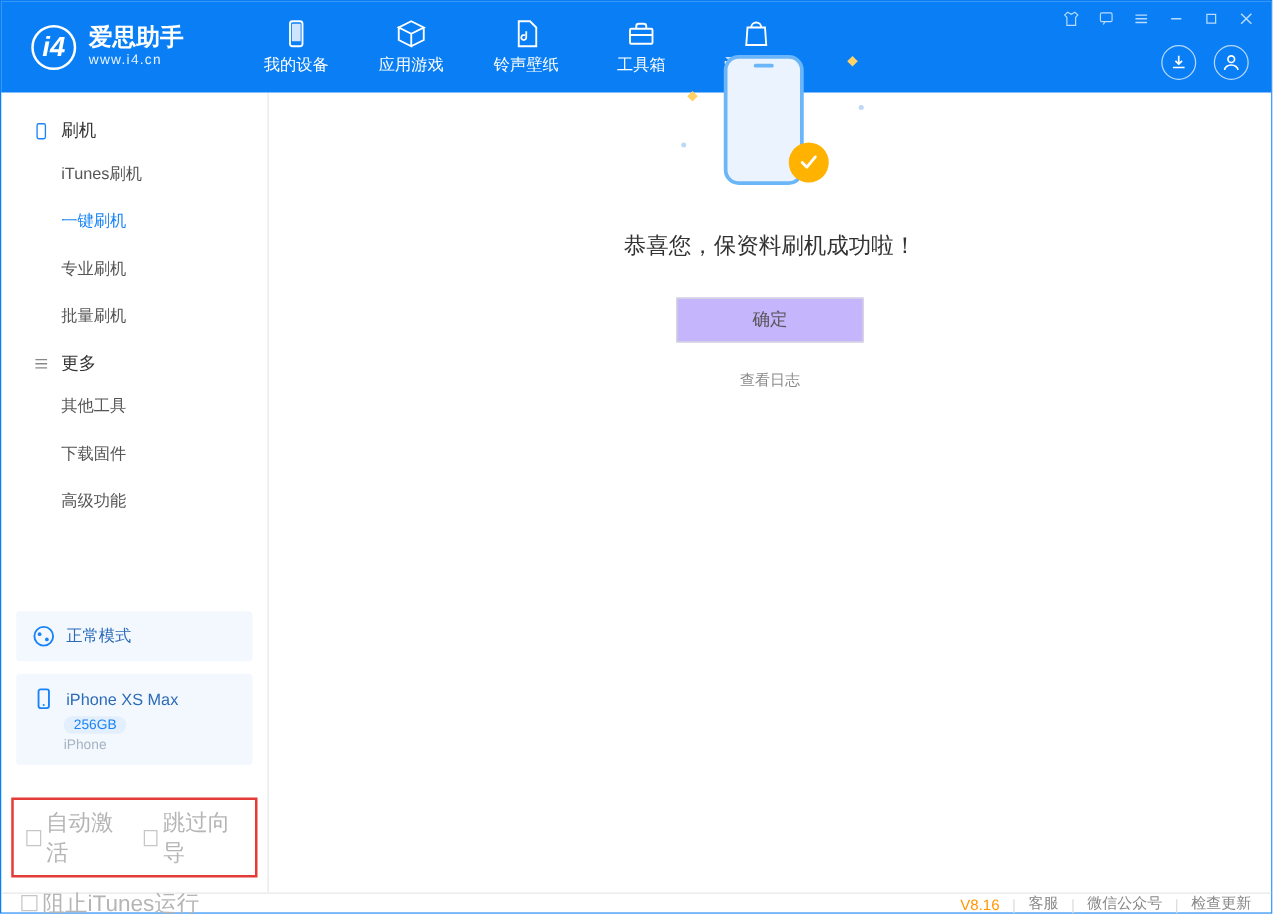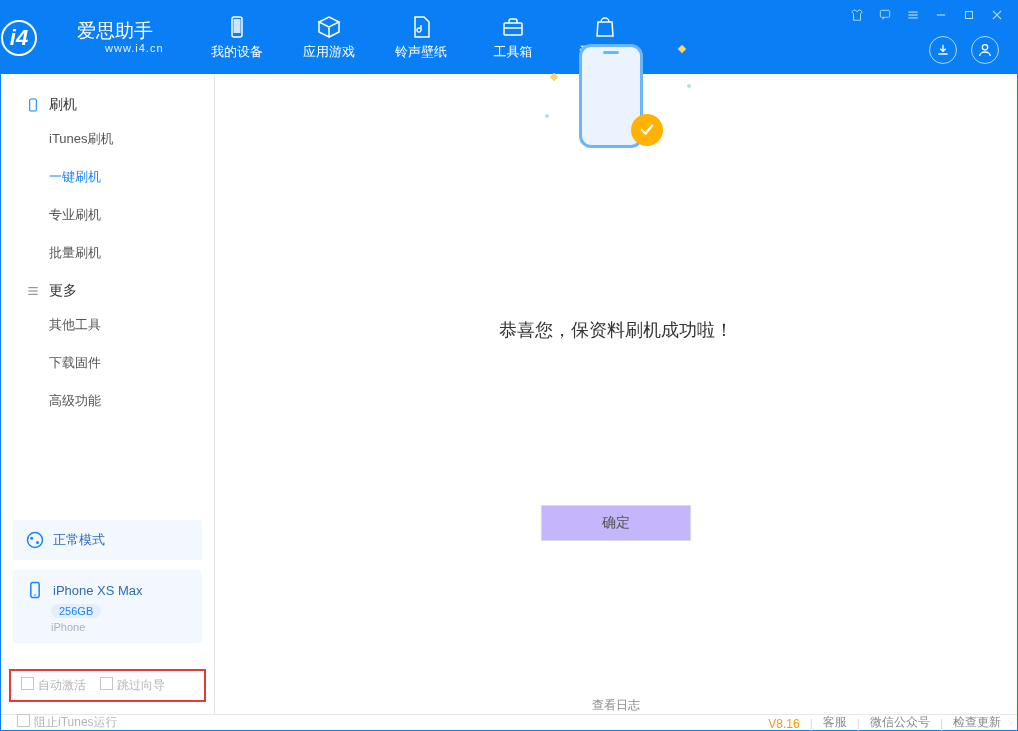--- a/index.html
+++ b/index.html
@@ -1,23 +1,23 @@
 <!DOCTYPE html>
 <html><head>
 <meta charset="utf-8">
 <style>
 * { margin: 0; padding: 0; box-sizing: border-box; font-family: "Microsoft YaHei", "PingFang SC", sans-serif; }
 body { background: #fff; }
 .window { width: 1018px; height: 731px; border: 1px solid #0a7ef5; background: #fff; display: flex; flex-direction: column; }
 .header { height: 73px; background: linear-gradient(to right, #0a7ef5, #0a7ef5); display: flex; align-items: center; position: relative; }
-.logo-area { display: flex; align-items: center; width: 190px; gap: 30px; }
+.logo-area { display: flex; align-items: center; padding-left: 24px; width: 190px; }
 .logo-icon { width: 36px; height: 36px; border-radius: 50%; border: 2px solid #fff; display: flex; align-items: center; justify-content: center; color: #fff; font-weight: bold; font-size: 22px; font-style: italic; }
 .logo-text { margin-left: 10px; color: #fff; }
-.logo-title { font-size: 19px; font-weight: 400; line-height: 1.1; }
-.logo-sub { font-size: 11px; letter-spacing: 1px; opacity: 0.9; margin-left: 28px; }
+.logo-title { font-size: 19px; font-weight: 700; line-height: 1.1; }
+.logo-sub { font-size: 11px; letter-spacing: 1px; opacity: 0.9; }
 .tabs { display: flex; flex: 1; height: 100%; }
 .tab { width: 92px; height: 100%; display: flex; flex-direction: column; align-items: center; justify-content: center; color: #fff; cursor: pointer; gap: 4px; }
 .tab.active { background: #0060d4; }
 .tab .ticon { width: 26px; height: 24px; }
 .tab-label { font-size: 13px; }
 .window-controls { position: absolute; right: 12px; top: 6px; display: flex; gap: 12px; color: #b8dcff; font-size: 14px; }
 .window-controls .wc { cursor: pointer; width: 16px; height: 16px; display:flex; align-items:center; justify-content:center; }
 .header-actions { position: absolute; right: 18px; bottom: 10px; display: flex; gap: 14px; }
 .header-act { width: 28px; height: 28px; border-radius: 50%; border: 1.5px solid rgba(255,255,255,0.7); display:flex; align-items:center; justify-content:center; cursor:pointer; }
 .body { flex: 1; display: flex; min-height: 0; }
@@ -29,23 +29,23 @@
 .side-item { font-size: 13px; color: #555; padding: 10px 0 10px 24px; cursor: pointer; }
 .side-item.active { color: #1984f7; }
 .device-panels { padding: 10px 12px 16px; }
 .panel { background: #f3f8fe; border-radius: 3px; padding: 10px 12px; margin-bottom: 10px; }
 .panel-row { display: flex; align-items: center; gap: 8px; }
 .panel-ic { width: 20px; height: 20px; }
 .panel-title { font-size: 13px; color: #2b6bb8; font-weight: 500; }
 .badge { display: inline-block; background: #e3effd; color: #1984f7; font-size: 11px; border-radius: 9px; padding: 1px 8px; margin-top: 4px; margin-left: 26px; }
 .panel-sub { font-size: 11px; color: #a6b2c3; margin-left: 26px; margin-top: 2px; }
 .highlight-box { border: 2px solid #e33b37; padding: 6px 10px; margin: 0 8px 12px; display: flex; align-items: center; gap: 14px; }
-.chk { display: flex; align-items: flex-start; gap: 4px; font-size: 12px; color: #b5b5b5; cursor: pointer; }
+.chk { display: flex; align-items: center; gap: 4px; font-size: 18px; color: #b5b5b5; cursor: pointer; }
 .chk-box { width: 13px; height: 13px; border: 1px solid #c6c6c6; background:#fff; }
-.main { flex: 1; display: flex; flex-direction: column; align-items: center; justify-content: space-between; }
+.main { flex: 1; display: flex; flex-direction: column; align-items: center; justify-content: flex-start; }
 .illus { position: relative; width: 150px; height: 120px; margin-bottom: 30px; margin-top: -40px; }
 .phone { position: absolute; left: 38px; top: 10px; width: 64px; height: 104px; border-radius: 12px; border: 3px solid #6bb6f8; background: #eaf3fe; }
 .phone::before { content: ""; position: absolute; left: 50%; top: 4px; width: 16px; height: 3px; background: #6bb6f8; border-radius: 2px; transform: translateX(-50%); }
 .check-badge { position: absolute; right: 28px; bottom: 8px; width: 32px; height: 32px; border-radius: 50%; background: #ffb300; display:flex; align-items:center; justify-content:center; }
 .sparkle { position: absolute; width: 6px; height: 6px; background: #ffd166; transform: rotate(45deg); }
 .sparkle.s1 { left: 10px; top: 40px; }
 .sparkle.s2 { right: 6px; top: 12px; }
 .dot { position:absolute; width:4px; height:4px; border-radius:50%; background:#bcd8f7; }
 .dot.d1 { left: 4px; top: 80px; }
 .dot.d2 { right: 0; top: 50px; }

